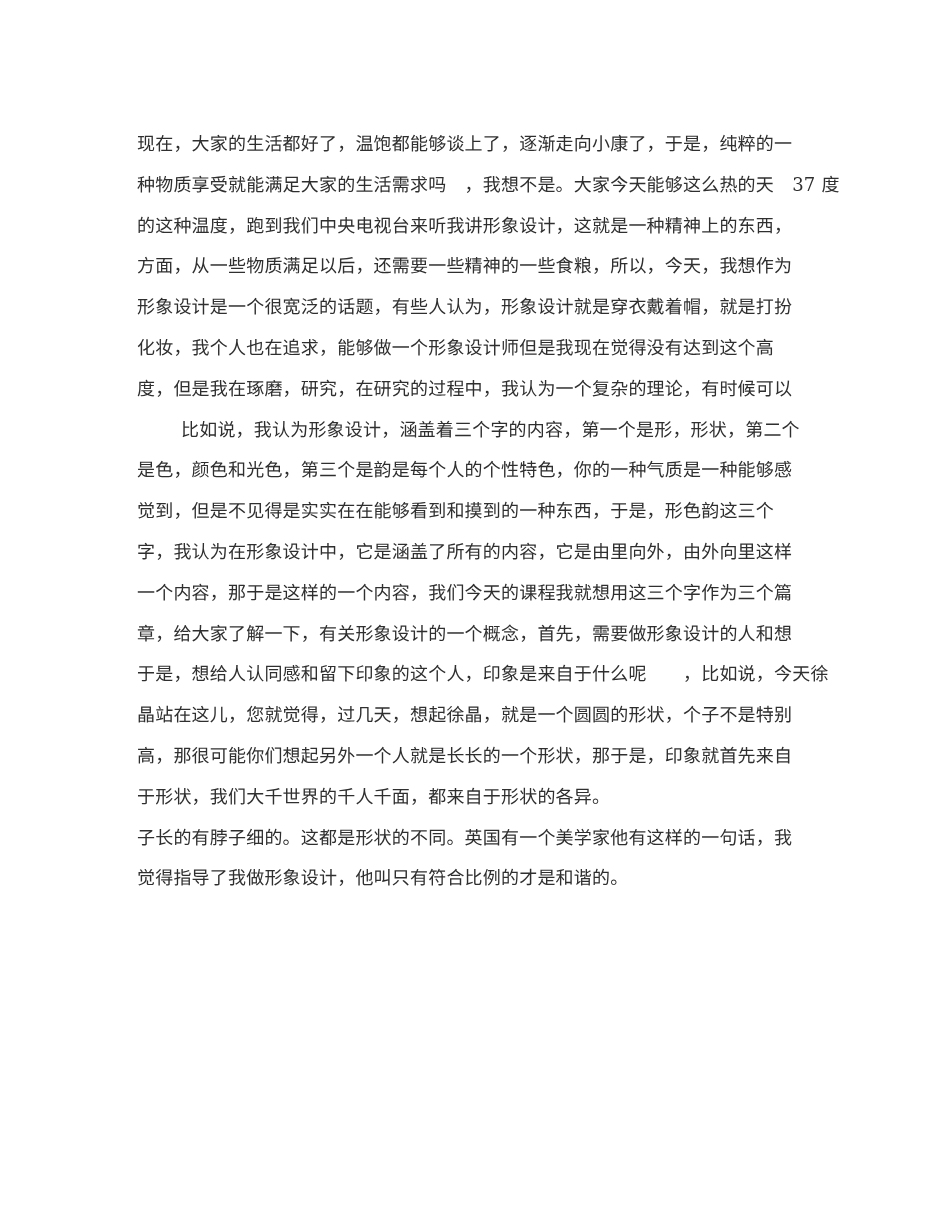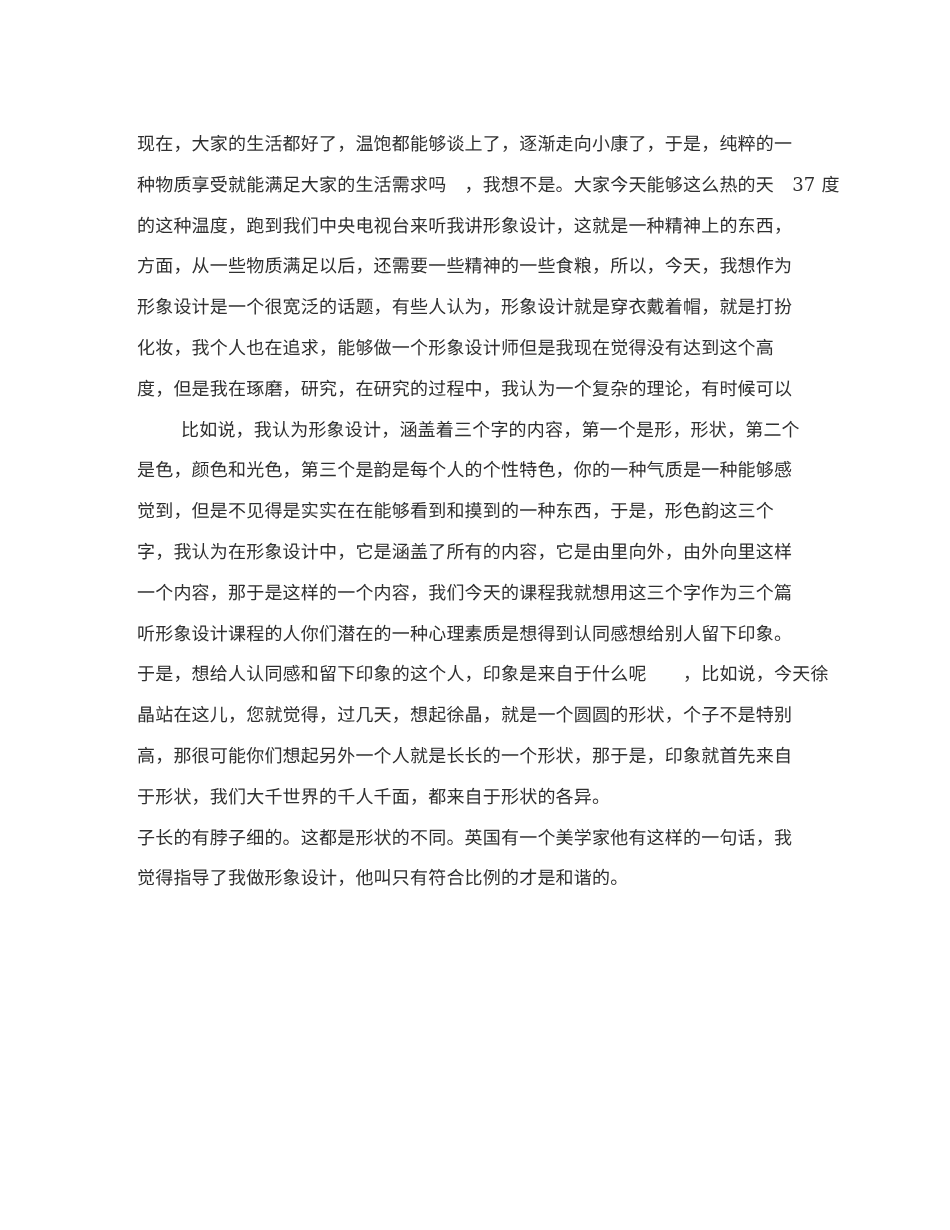--- a/index.html
+++ b/index.html
@@ -43,21 +43,21 @@
       <div class="text-line">的这种温度，跑到我们中央电视台来听我讲形象设计，这就是一种精神上的东西，</div>
       <div class="text-line">方面，从一些物质满足以后，还需要一些精神的一些食粮，所以，今天，我想作为</div>
       <div class="text-line">形象设计是一个很宽泛的话题，有些人认为，形象设计就是穿衣戴着帽，就是打扮</div>
       <div class="text-line">化妆，我个人也在追求，能够做一个形象设计师但是我现在觉得没有达到这个高</div>
       <div class="text-line">度，但是我在琢磨，研究，在研究的过程中，我认为一个复杂的理论，有时候可以</div>
       <div class="text-line indent">比如说，我认为形象设计，涵盖着三个字的内容，第一个是形，形状，第二个</div>
       <div class="text-line">是色，颜色和光色，第三个是韵是每个人的个性特色，你的一种气质是一种能够感</div>
       <div class="text-line">觉到，但是不见得是实实在在能够看到和摸到的一种东西，于是，形色韵这三个</div>
       <div class="text-line">字，我认为在形象设计中，它是涵盖了所有的内容，它是由里向外，由外向里这样</div>
       <div class="text-line">一个内容，那于是这样的一个内容，我们今天的课程我就想用这三个字作为三个篇</div>
-      <div class="text-line">听形象设计课程的人你们潜在的一种心理素质是想得到认同感想给别人留下印象。</div>
+      <div class="text-line">章，给大家了解一下，有关形象设计的一个概念，首先，需要做形象设计的人和想</div>
       <div class="text-line">于是，想给人认同感和留下印象的这个人，印象是来自于什么呢　　，比如说，今天徐</div>
       <div class="text-line">晶站在这儿，您就觉得，过几天，想起徐晶，就是一个圆圆的形状，个子不是特别</div>
       <div class="text-line">高，那很可能你们想起另外一个人就是长长的一个形状，那于是，印象就首先来自</div>
       <div class="text-line">于形状，我们大千世界的千人千面，都来自于形状的各异。</div>
       <div class="text-line">子长的有脖子细的。这都是形状的不同。英国有一个美学家他有这样的一句话，我</div>
       <div class="text-line">觉得指导了我做形象设计，他叫只有符合比例的才是和谐的。</div>
     </div>
 </div>
 
 </body></html>

